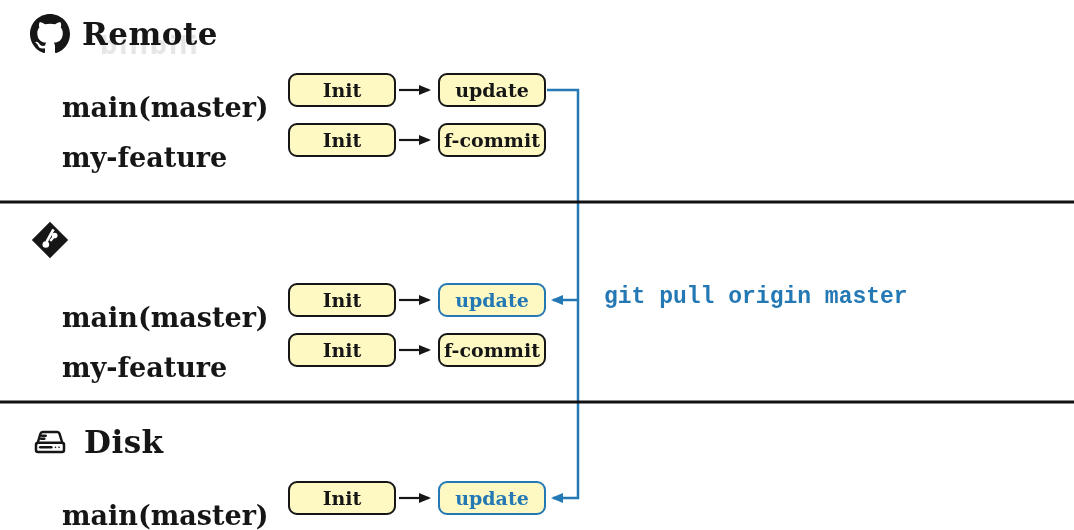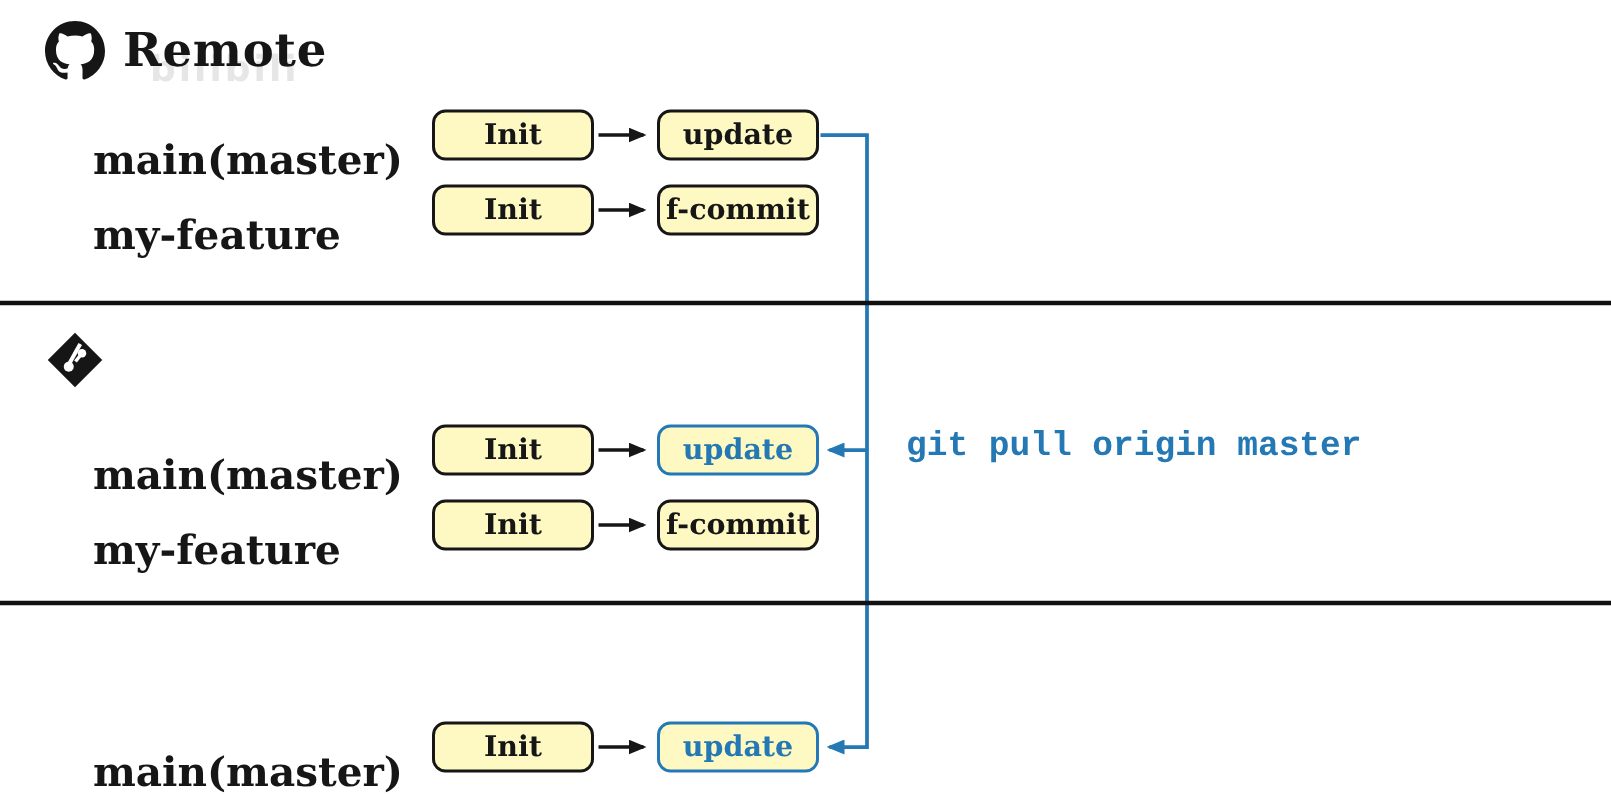--- a/index.html
+++ b/index.html
@@ -171,20 +171,32 @@
   <div class="branch-label" style="top:333px;">my-feature</div>
   <div class="node" style="left:288px; top:333px;" data-variant="ink">
     <span>Init</span>
   </div>
   <div class="node" style="left:438px; top:333px;" data-variant="ink">
     <span>f-commit</span>
   </div>
 
   <div class="git-command">git pull origin master</div>
 
+  <div class="section-header" style="top:422px;">
+    <svg class="hicon" viewBox="0 0 24 24" xmlns="http://www.w3.org/2000/svg" fill="none" stroke="#161616" stroke-width="1.5" stroke-linecap="round">
+      <path d="M4.6,12.6 L6.3,7 Q6.6,6 7.6,6 L16.4,6 Q17.4,6 17.7,7 L19.4,12.6"></path>
+      <rect x="3.6" y="12.4" width="16.8" height="5.6" rx="1.2"></rect>
+      <line x1="6.1" y1="15.2" x2="12.8" y2="15.2"></line>
+      <circle cx="15.3" cy="15.2" r="0.5" fill="#161616" stroke="none"></circle>
+      <circle cx="17.4" cy="15.2" r="0.5" fill="#161616" stroke="none"></circle>
+      <line x1="7.2" y1="8.2" x2="9.4" y2="8.2"></line>
+      <line x1="6.7" y1="10" x2="8.6" y2="10"></line>
+    </svg>
+    <span class="section-title">Disk</span>
+  </div>
 
   <div class="branch-label" style="top:481px;">main(master)</div>
   <div class="node" style="left:288px; top:481px;" data-variant="ink">
     <span>Init</span>
   </div>
   <div class="node" style="left:438px; top:481px;" data-variant="blue">
     <span>update</span>
   </div>
 
 </div>

